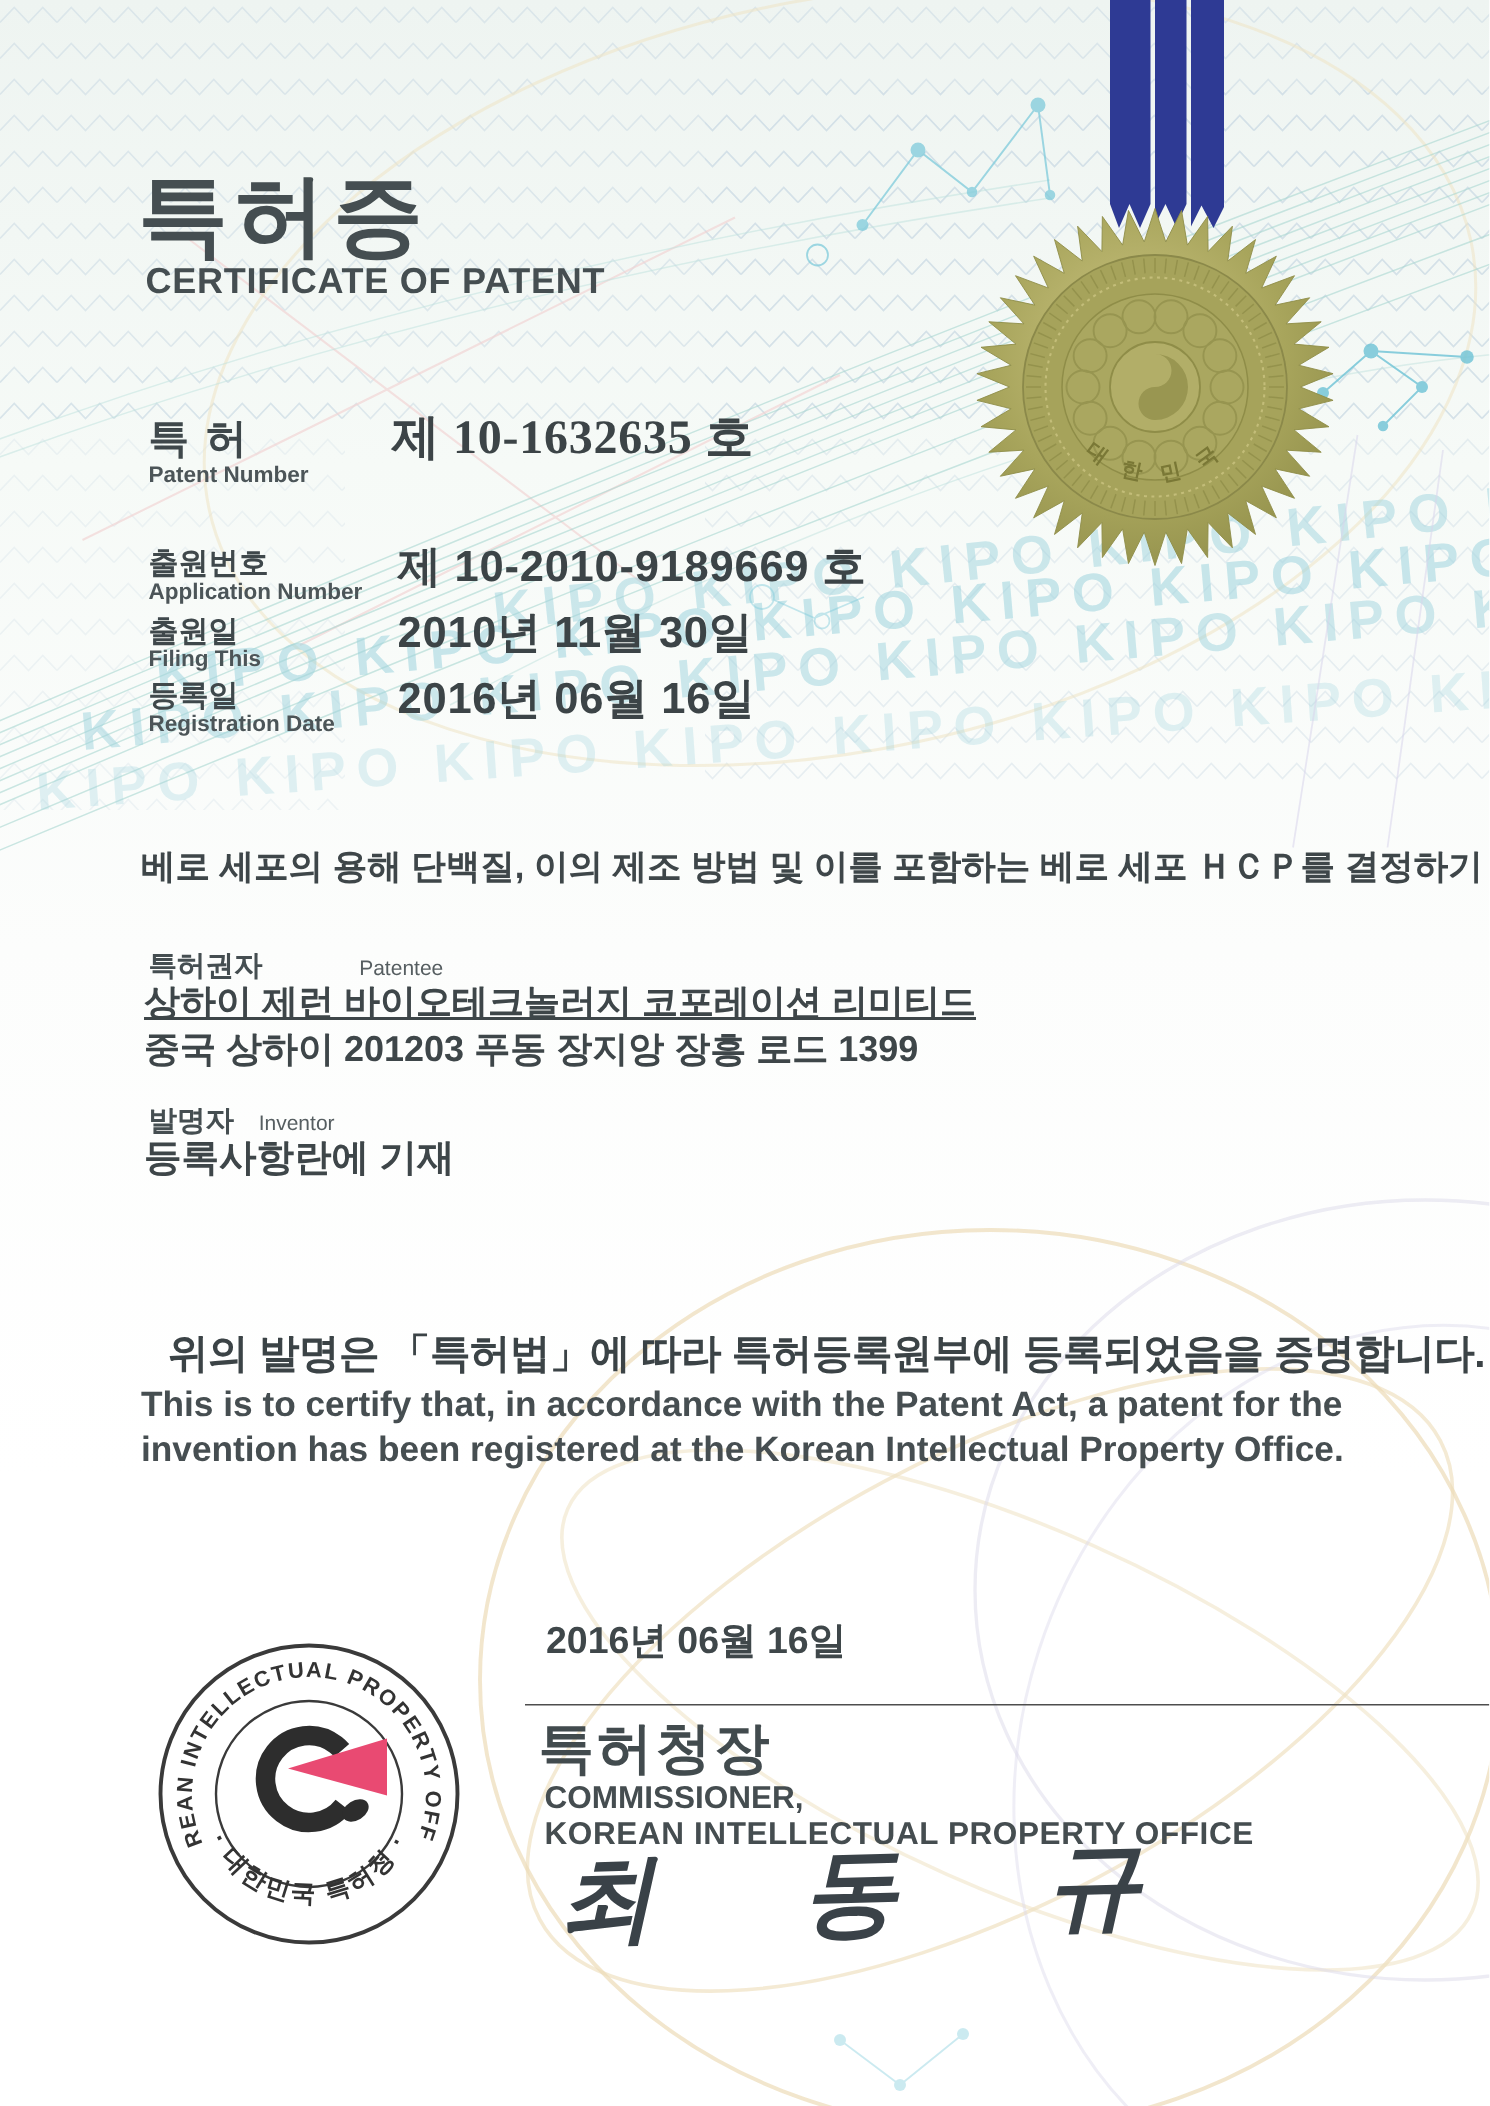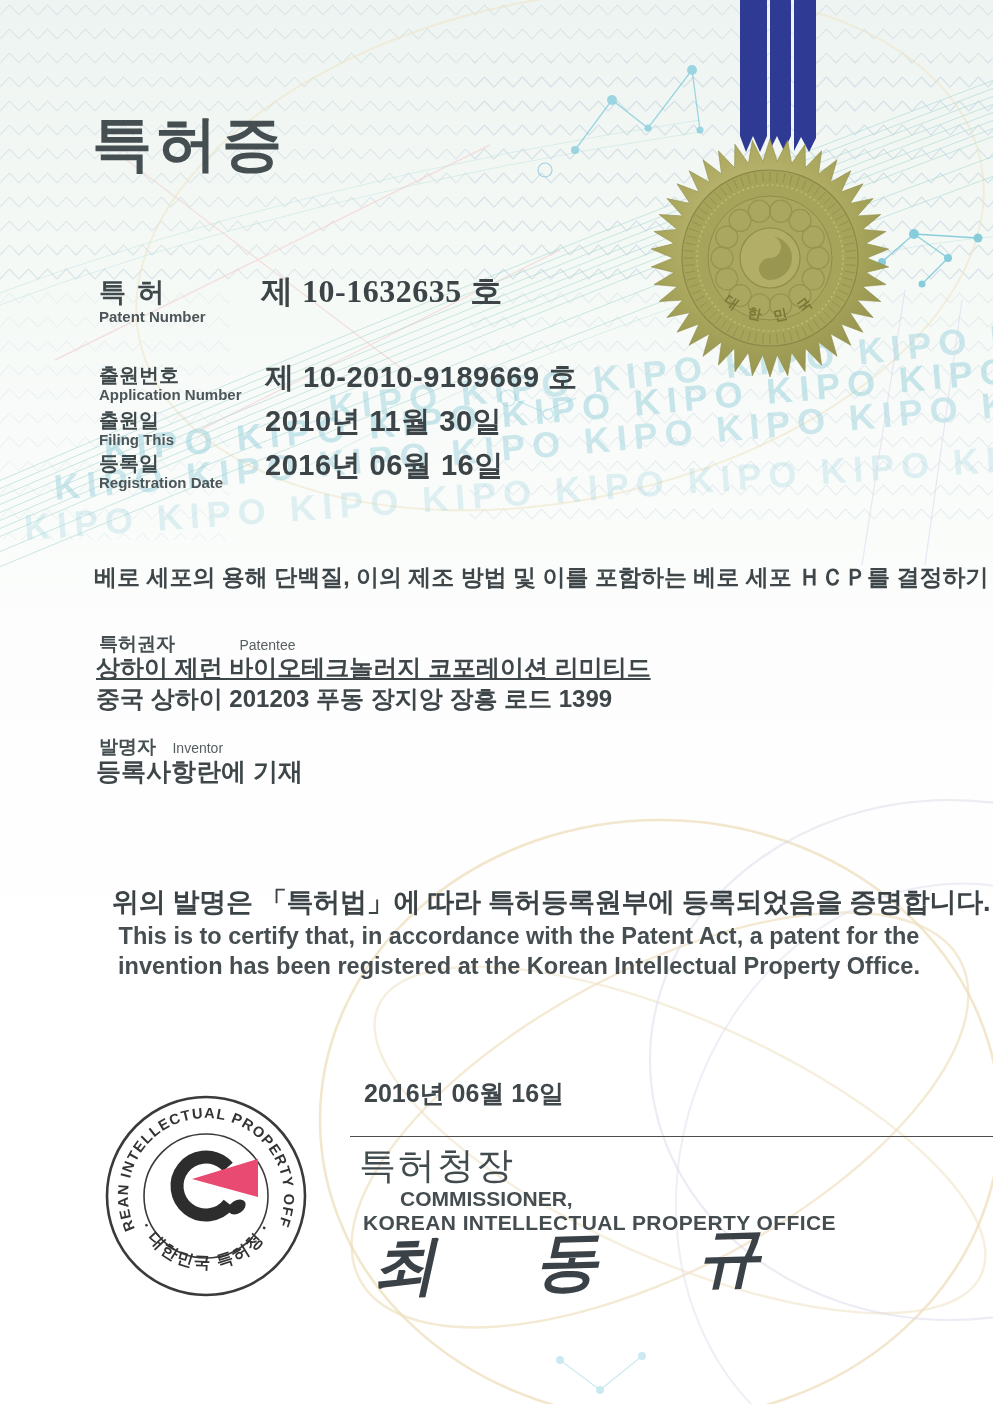--- a/index.html
+++ b/index.html
@@ -10,25 +10,25 @@
   .abs{position:absolute;white-space:nowrap;}
   .ttl-ko{left:92px;top:104px;font-size:60px;font-weight:800;letter-spacing:5px;color:#454e51;}
   .ttl-en{left:97px;top:174px;font-size:24px;font-weight:700;letter-spacing:0.5px;color:#454e51;}
   .lab-ko{font-weight:700;color:#3f484b;}
   .lab-en{font-weight:700;color:#4c5558;font-size:15px;}
   .val{font-weight:700;color:#3c4447;letter-spacing:0.5px;}
   .sec-ko{font-size:19px;font-weight:600;color:#454e51;}
   .sec-en{font-size:14px;font-weight:400;color:#565e61;}
   .body-b{font-weight:700;color:#3e4649;}
   .stmt-ko{left:112px;top:884px;font-size:27px;font-weight:800;color:#3b4346;letter-spacing:-0.3px;}
-  .stmt-en{left:94px;top:922px;width:850px;font-size:23.5px;font-weight:700;color:#464e51;line-height:1.26;white-space:normal;text-align:center;}
+  .stmt-en{left:94px;top:922px;width:850px;font-size:23.5px;font-weight:700;color:#464e51;line-height:1.26;white-space:normal;}
   .issue-date{left:364px;top:1077px;font-size:25px;font-weight:600;color:#3f474a;}
   .rule{left:350px;top:1136px;width:643px;border-top:1.6px solid #4e4e4e;height:0;}
-  .comm-ko{left:359px;top:1141px;font-size:37px;font-weight:400;color:#424b4e;letter-spacing:2px;text-align:center;}
-  .comm-en1{left:363px;top:1187px;font-size:21px;font-weight:700;color:#454d50;padding-left:37px;}
+  .comm-ko{left:359px;top:1141px;font-size:37px;font-weight:700;color:#424b4e;letter-spacing:2px;text-align:center;}
+  .comm-en1{left:363px;top:1187px;font-size:21px;font-weight:700;color:#454d50;}
   .comm-en2{left:363px;top:1211px;font-size:21px;font-weight:700;color:#454d50;letter-spacing:0.4px;}
   .sig{left:372px;top:1218px;font-size:64px;font-weight:600;font-style:italic;
        font-family:"DejaVu Serif",serif;color:#3a4248;letter-spacing:38px;transform:rotate(-1.5deg);}
 </style>
 </head>
 <body>
 
 <div class="page">
 
   <svg class="bg" viewBox="0 0 993 1404">
@@ -242,20 +242,21 @@
       <text font-family="Liberation Sans, sans-serif" font-size="16.5" font-weight="700" fill="#333333" letter-spacing="2">
         <textPath href="#sealBottom" startOffset="50%" text-anchor="middle">· 대한민국 특허청 ·</textPath>
       </text>
       <circle cx="206" cy="1186" r="29" fill="none" stroke="#2d2d2d" stroke-width="13" stroke-dasharray="142 40" transform="rotate(38 206 1186)"></circle>
       <ellipse cx="237" cy="1207" rx="9.5" ry="6.5" transform="rotate(-32 237 1207)" fill="#2d2d2d"></ellipse>
       <polygon points="192,1179 258,1159 258,1197" fill="#e94a72"></polygon>
     </g>
   </svg>
 
   <div class="abs ttl-ko">특허증</div>
+  <div class="abs ttl-en">CERTIFICATE OF PATENT</div>
 
   <div class="abs lab-ko" style="left:99px;top:274px;font-size:27px;letter-spacing:2px;">특 허</div>
   <div class="abs lab-en" style="left:99px;top:308px;">Patent Number</div>
   <div class="abs val" style="left:261px;top:270px;font-size:32px;font-family:Liberation Serif, serif;">제 10-1632635 호</div>
 
   <div class="abs lab-ko" style="left:99px;top:362px;font-size:20px;">출원번호</div>
   <div class="abs lab-en" style="left:99px;top:386px;">Application Number</div>
   <div class="abs val" style="left:265px;top:358px;font-size:29px;">제 10-2010-9189669 호</div>
 
   <div class="abs lab-ko" style="left:99px;top:407px;font-size:20px;">출원일</div>

